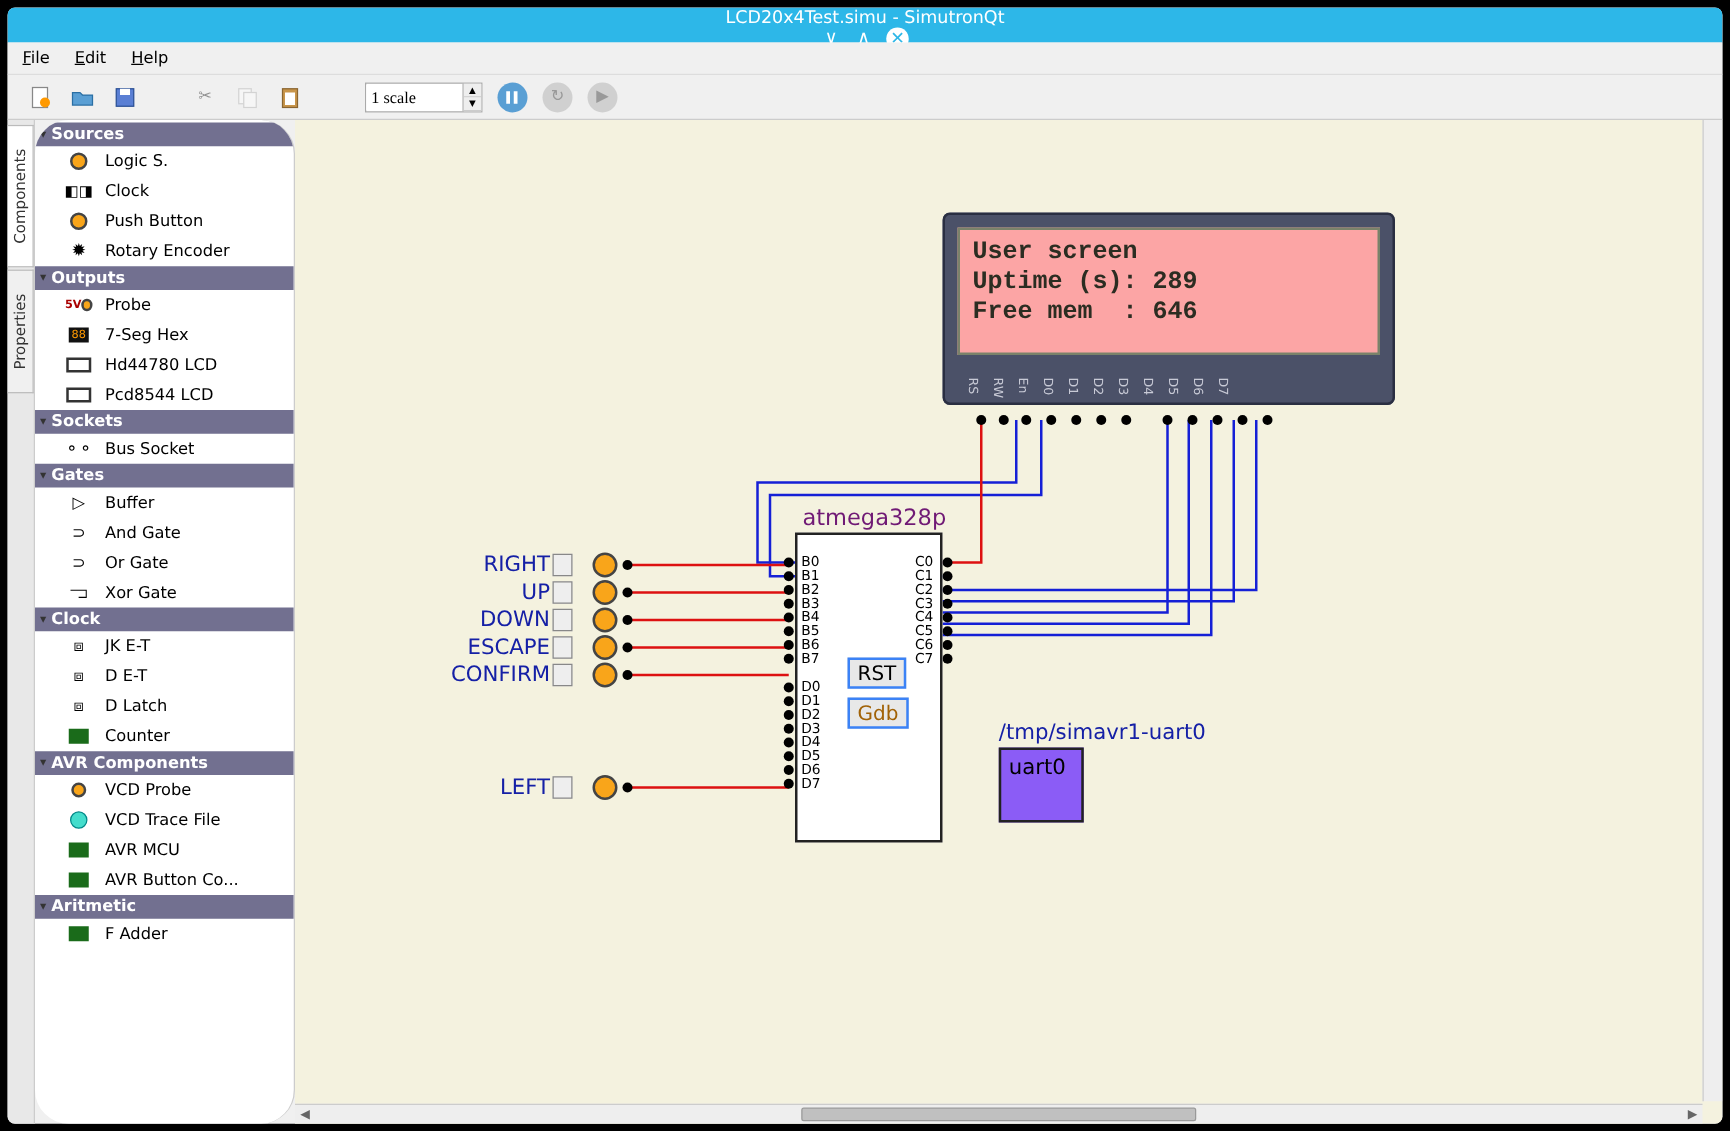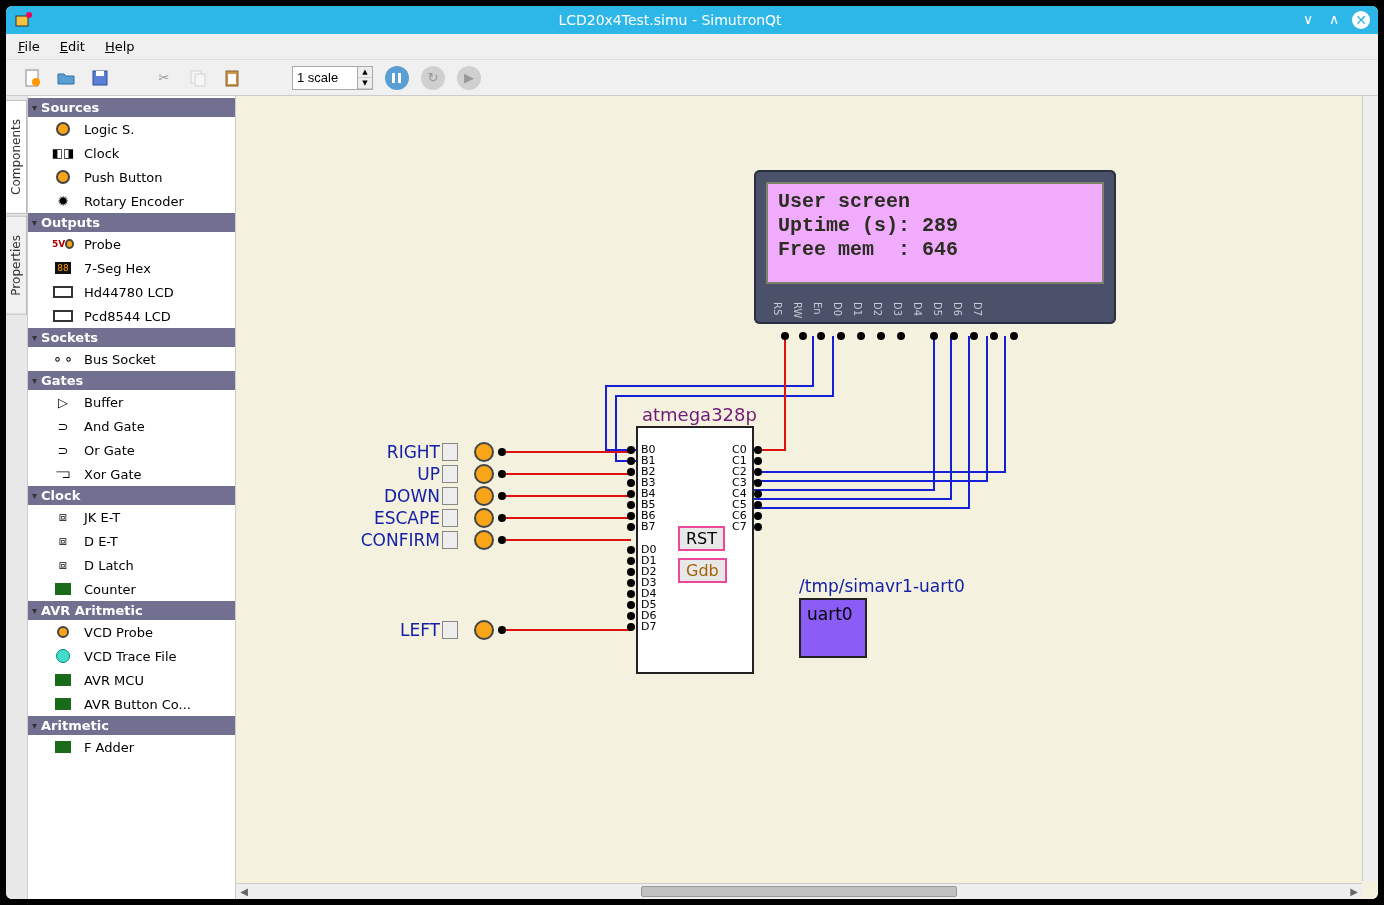--- a/index.html
+++ b/index.html
@@ -1,67 +1,67 @@
 <!DOCTYPE html>
 <html><head>
 <meta charset="utf-8">
 <style>
 * { box-sizing: border-box; margin: 0; padding: 0; }
 body { font-family: "DejaVu Sans", Arial, sans-serif; font-size: 13px; background: #000; width: 1384px; height: 905px; position: relative; }
 .window { position: absolute; top: 6px; left: 6px; right: 6px; bottom: 6px; background: #f0f0f0; border-radius: 6px; overflow: hidden; display: flex; flex-direction: column; }
-.titlebar { background: #2db7e8; height: 28px; display: flex; align-items: center; color: #fff; padding: 0 8px; font-size: 14px; }
+.titlebar { background: #2db7e8; height: 28px; display: flex; align-items: center; color: #fff; padding: 0 8px; font-size: 14px; flex-direction: column; }
 .titlebar .title { flex: 1; text-align: center; }
 .titlebar .tb-icons { display: flex; gap: 10px; }
 .tb-icon { width: 16px; height: 16px; display: flex; align-items: center; justify-content: center; color: #fff; cursor: pointer; }
 .tb-close { width: 18px; height: 18px; border-radius: 50%; background: #fff; color: #2db7e8; font-weight: bold; }
 .app-icon { width: 20px; height: 20px; margin-right: 6px; }
 
 .menubar { background: #f0f0f0; height: 26px; display: flex; align-items: center; padding: 0 8px; border-bottom: 1px solid #ddd; gap: 12px; }
 .menubar .menu-item { cursor: pointer; padding: 2px 4px; }
 .menubar .menu-item span.u { text-decoration: underline; }
 
 .toolbar { background: #f0f0f0; height: 36px; display: flex; align-items: center; padding: 0 12px; gap: 6px; border-bottom: 1px solid #ccc; }
 .tool-btn { width: 28px; height: 28px; display: flex; align-items: center; justify-content: center; cursor: pointer; border-radius: 3px; }
 .tool-sep { width: 24px; }
 .scale-box { display: flex; align-items: center; border: 1px solid #aaa; background: #fff; height: 24px; margin-left: 40px; }
-.scale-box input { border: none; width: 64px; padding: 2px 4px; font-size: 13px; outline: none; }
+.scale-box input { border: none; width: 77px; padding: 2px 4px; font-size: 13px; outline: none; font-family: Liberation Serif, serif; }
 .scale-box .spin { display: flex; flex-direction: column; border-left: 1px solid #aaa; }
 .scale-box .spin div { width: 14px; height: 11px; font-size: 7px; text-align: center; line-height: 11px; cursor: pointer; background: #eee; border-bottom: 1px solid #ccc; }
 .round-btn { width: 24px; height: 24px; border-radius: 50%; display: flex; align-items: center; justify-content: center; margin-left: 6px; cursor: pointer; }
 .round-btn.play { background: #5a9fd4; color: #fff; }
 .round-btn.dim { background: #d0d0d0; color: #999; }
 
 .body { flex: 1; display: flex; min-height: 0; }
 .sidebar-tabs { width: 22px; background: #e8e8e8; border-right: 1px solid #ccc; display: flex; flex-direction: column; padding-top: 4px; }
 .vtab { writing-mode: vertical-rl; transform: rotate(180deg); padding: 18px 3px; font-size: 12px; background: #f0f0f0; border: 1px solid #bbb; border-right: none; cursor: pointer; margin-bottom: 2px; color:#333;}
 .vtab.active { background: #fff; }
 
-.tree-panel { width: 208px; background: #fff; border-right: 1px solid #ccc; overflow-y: auto; padding-top:2px; }
+.tree-panel { width: 208px; background: #fff; border-right: 1px solid #ccc; overflow-y: auto; padding-top:2px;border-radius:27px; }
 .tree-header { background: #727090; color: #fff; font-weight: bold; padding: 2px 6px; font-size: 13px; display: flex; align-items: center; }
 .tree-header::before { content: "▾"; font-size: 10px; margin-right: 4px; color: #333; margin-left: -2px;}
 .tree-item { padding: 3px 6px 3px 28px; display: flex; align-items: center; gap: 8px; cursor: default; position: relative; height:24px;}
 .tree-icon { width: 22px; height: 18px; display: flex; align-items: center; justify-content: center; flex-shrink: 0; position: absolute; left: 24px;}
 .tree-item .lbl { margin-left: 28px; font-size: 13px;}
 
 .canvas-wrap { flex: 1; position: relative; background: #f4f2df; overflow: hidden; }
 .canvas-wrap .scroll-v { position: absolute; right: 0; top: 0; bottom: 18px; width: 16px; background: #eee; border-left: 1px solid #ccc;}
 .canvas-wrap .scroll-h { position: absolute; bottom: 0; left: 0; right: 16px; height: 16px; background: #eee; border-top: 1px solid #ccc; display:flex;}
 .scroll-h .thumb { position:absolute; left:36%; width:28%; top:2px; bottom:2px; background:#c0c0c0; border:1px solid #999; border-radius:2px;}
 .scroll-h .arr { width:16px; display:flex; align-items:center; justify-content:center; color:#666; font-size:10px;}
 
 svg.circuit { position: absolute; inset: 0; }
 
 .lcd-box { position: absolute; left: 518px; top: 74px; width: 362px; height: 154px; background: #4b5168; border-radius: 6px; box-shadow: inset 0 0 0 2px #2a2f42; }
-.lcd-screen { position: absolute; left: 12px; top: 12px; right: 12px; height: 102px; background: #f0abfc; border: 2px solid #7a826a; padding: 6px 10px; font-family: "Courier New", monospace; font-weight: bold; font-size: 20px; color: #2b2d22; line-height: 24px; white-space: pre; }
+.lcd-screen { position: absolute; left: 12px; top: 12px; right: 12px; height: 102px; background: #fca5a5; border: 2px solid #7a826a; padding: 6px 10px; font-family: "Courier New", monospace; font-weight: bold; font-size: 20px; color: #2b2d22; line-height: 24px; white-space: pre; }
 .lcd-pins { position: absolute; left: 18px; bottom: 6px; display: flex; gap: 9px; }
 .lcd-pin-lbl { writing-mode: vertical-rl; font-size: 10px; color: #c8cad6; }
 
 .chip { position: absolute; left: 400px; top: 330px; width: 118px; height: 248px; background: #fff; border: 2px solid #222; }
 .chip-label { position: absolute; left: 406px; top: 308px; color: #701a75; font-size: 18px; font-weight: 500; }
-.chip .btn { position: absolute; background: #e8e8e8; border: 2px solid #ec4899; padding: 1px 6px; font-size: 16px; cursor: pointer;}
+.chip .btn { position: absolute; background: #e8e8e8; border: 2px solid #3b82f6; padding: 1px 6px; font-size: 16px; cursor: pointer;}
 .chip .btn.g { color:#a16207; }
 
 .push-lbl { position: absolute; color: #1520a6; font-size: 17px; font-weight: 500; text-align: right; }
 .push-sq { position: absolute; width: 16px; height: 18px; background: #eee; border: 1px solid #888; }
 .push-circ { position: absolute; width: 20px; height: 20px; border-radius: 50%; background: #f9a51a; border: 2px solid #444; }
 .dot { position: absolute; width: 8px; height: 8px; border-radius: 50%; background: #000; }
 
 .uart-lbl { position:absolute; left:563px; top:480px; color:#1520a6; font-size:17px;}
 .uart-box { position:absolute; left:563px; top:502px; width:68px; height:60px; border:2px solid #222; background:#8b5cf6; padding:4px 6px; font-size:17px;}
 
@@ -240,21 +240,21 @@
           <div class="tree-icon">⧈</div>
           <span class="lbl">D Latch</span>
         </div>
       <div class="tree-item">
           <div class="tree-icon">
             <div class="ico-chip"></div>
           </div>
           <span class="lbl">Counter</span>
         </div>
 
-      <div class="tree-header">AVR Aritmetic</div>
+      <div class="tree-header">AVR Components</div>
       <div class="tree-item">
           <div class="tree-icon">
             <div class="ico-logic" style="width:12px;height:12px"></div>
           </div>
           <span class="lbl">VCD Probe</span>
         </div>
       <div class="tree-item">
           <div class="tree-icon">
             <div class="ico-vcd"></div>
           </div>

